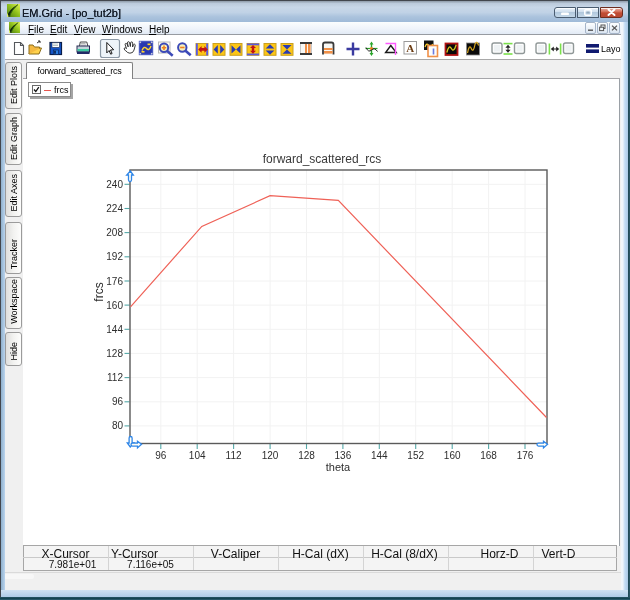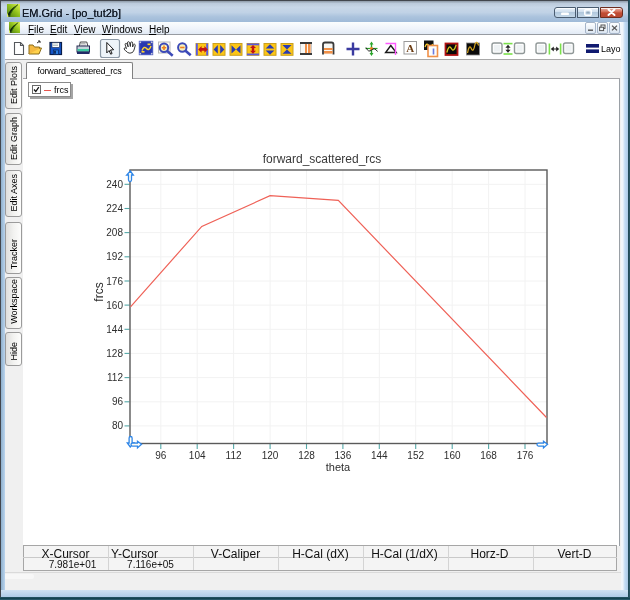--- a/index.html
+++ b/index.html
@@ -383,23 +383,23 @@
 <div class="abs vsep" style="left:193px"></div>
 <div class="abs vsep" style="left:278px"></div>
 <div class="abs vsep" style="left:363px"></div>
 <div class="abs vsep" style="left:448px"></div>
 <div class="abs vsep" style="left:533px"></div>
 <div class="abs" id="bline"></div>
 <div class="abs th" style="left:23px">X-Cursor</div>
 <div class="abs th" style="left:92px">Y-Cursor</div>
 <div class="abs th" style="left:193px">V-Caliper</div>
 <div class="abs th" style="left:278px">H-Cal (dX)</div>
-<div class="abs th" style="left:362px">H-Cal (1/dX)</div>
-<div class="abs th" style="left:447px">Horz-D</div>
-<div class="abs th" style="left:532px">Vert-D</div>
+<div class="abs th" style="left:362px">H-Cal (8/dX)</div>
+<div class="abs th" style="left:457px">Horz-D</div>
+<div class="abs th" style="left:516px">Vert-D</div>
 <div class="abs tv" style="left:30px">7.981e+01</div>
 <div class="abs tv" style="left:108px">7.116e+05</div>
 <div class="abs" id="statusbar"></div>
 <div class="abs" style="left:4px;top:574px;width:30px;height:5px;background:#f7f7f7;border-radius:2px"></div>
 <div class="abs" id="bottomframe"></div>
 <div class="abs" id="leftframe"></div>
 <div class="abs" id="rightframe"></div>
 <div class="abs" id="darkright"></div>
 <div class="abs" id="darkbottom"></div>
 

